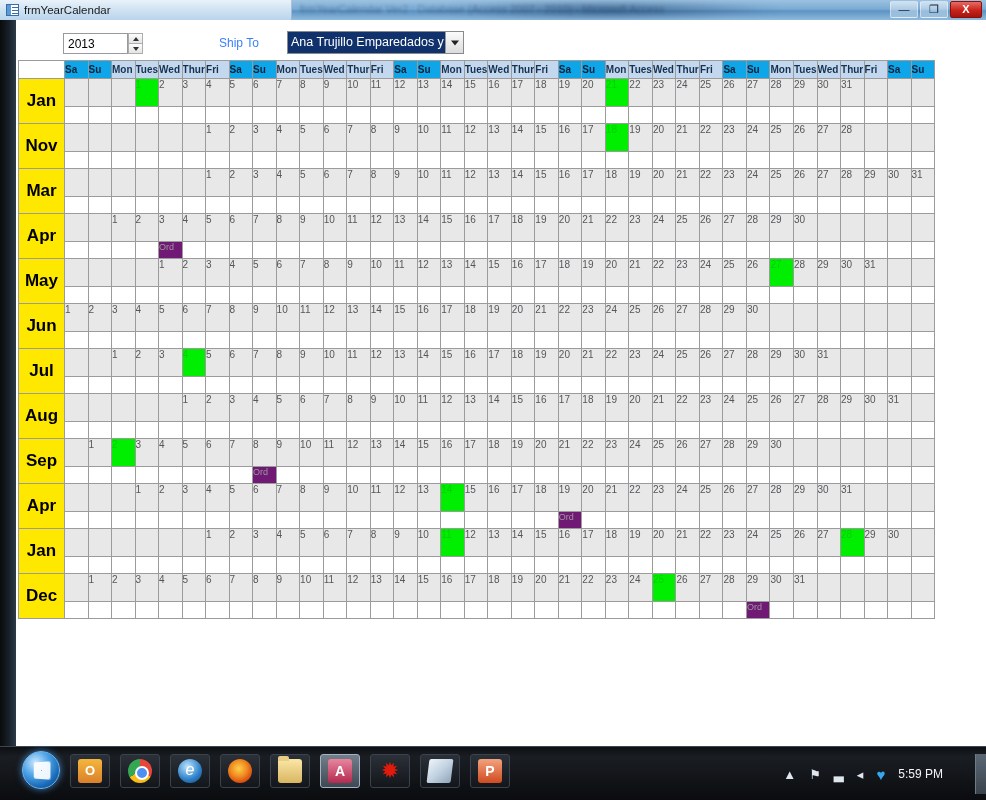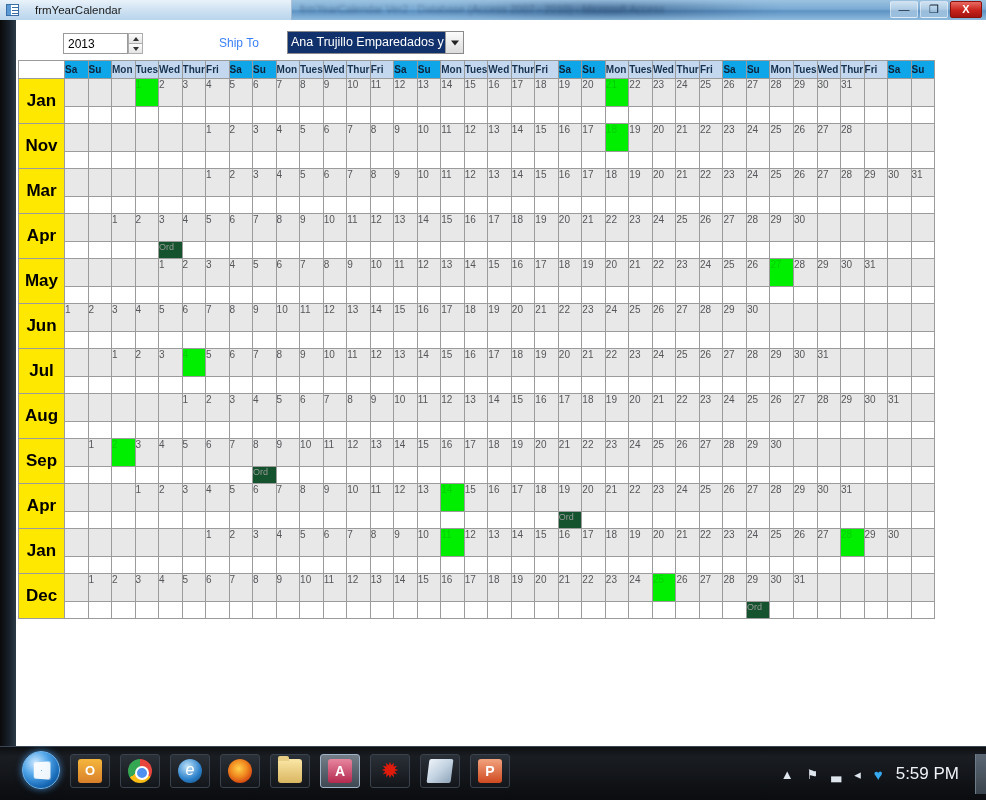--- a/index.html
+++ b/index.html
@@ -49,21 +49,21 @@
     right: 4px; width: 32px;
     background: linear-gradient(180deg,#e86b63,#c9231b 55%,#a2150f);
     color: #fff; font-weight: bold;
     border: 1px solid #8d1008;
   }
 
   
   #form-titlebar {
     position: absolute; left: 0; top: 0; width: 292px; height: 20px;
     background: linear-gradient(180deg,#e9f2fa 0%, #cfe2f2 50%, #b9d5ec 100%);
-    display: flex; align-items: center; gap: 16px; padding-left: 6px;
+    display: flex; align-items: center; gap: 5px; padding-left: 6px;
     border-right: 1px solid rgba(120,150,180,.5);
   }
   #form-icon {
     width: 13px; height: 12px;
     background: #fff;
     border: 1px solid #3a6ea5;
     position: relative;
   }
   #form-icon::before {
     content: ""; position: absolute; left: 0; top: 0; width: 4px; height: 10px;
@@ -181,21 +181,21 @@
   tr.dayrow td.daycell.green { background: #00ef00; color: #00d000; }
 
   tr.ordrow td.ordcell {
     width: 23.5px; height: 17px;
     background: #ffffff;
     font-size: 9px; color: #8b8b8b;
     vertical-align: top; text-align: left;
     padding-left: 2px;
     overflow: hidden;
   }
-  tr.ordrow td.ordcell.ord { background: #14532d; color: #9a9a9a; }
+  tr.ordrow td.ordcell.ord { background: #701a75; color: #9a9a9a; }
 
   
   #taskbar {
     position: absolute; left: 0; bottom: 0; width: 986px; height: 54px;
     background: linear-gradient(180deg,#0d0f12 0%, #1a1d22 18%, #0a0c0f 100%);
     border-top: 1px solid #3b4755;
   }
   #start-orb {
     position: absolute; left: 22px; top: 4px; width: 38px; height: 38px;
     border-radius: 50%;
@@ -241,21 +241,21 @@
   }
   .ic-notes { background: linear-gradient(135deg,#eef3f8 0%, #c3d3e2 50%, #8fa5b9 100%); transform: skewX(-7deg); border-radius: 2px; }
   .ic-ppt { background: linear-gradient(180deg,#f2a37e,#cf4a20); border-radius: 3px; }
   .ic-ppt::after { content:"P"; position:absolute; inset:0; color:#fff; font-size:14px; font-weight:bold; text-align:center; line-height:24px; }
 
   #tray { position: absolute; right: 0; top: 0; height: 54px; display: flex; align-items: center; }
   .tray-item {
     color: #dfe6ee; font-size: 13px; margin-right: 13px;
     display: flex; align-items: center; justify-content: center;
   }
-  #tray-clock { color: #f0f4f8; font-size: 17px; margin-right: 16px; }
+  #tray-clock { color: #f0f4f8; font-size: 12px; margin-right: 32px; }
   #show-desktop {
     width: 11px; height: 40px; margin-right: 0;
     background: linear-gradient(180deg,#5b6874,#39434d);
     border-left: 1px solid #6d7a88;
   }
   .tray-heart { color: #35a8ef; font-size: 15px; }
 </style>
 </head>
 <body>
 

